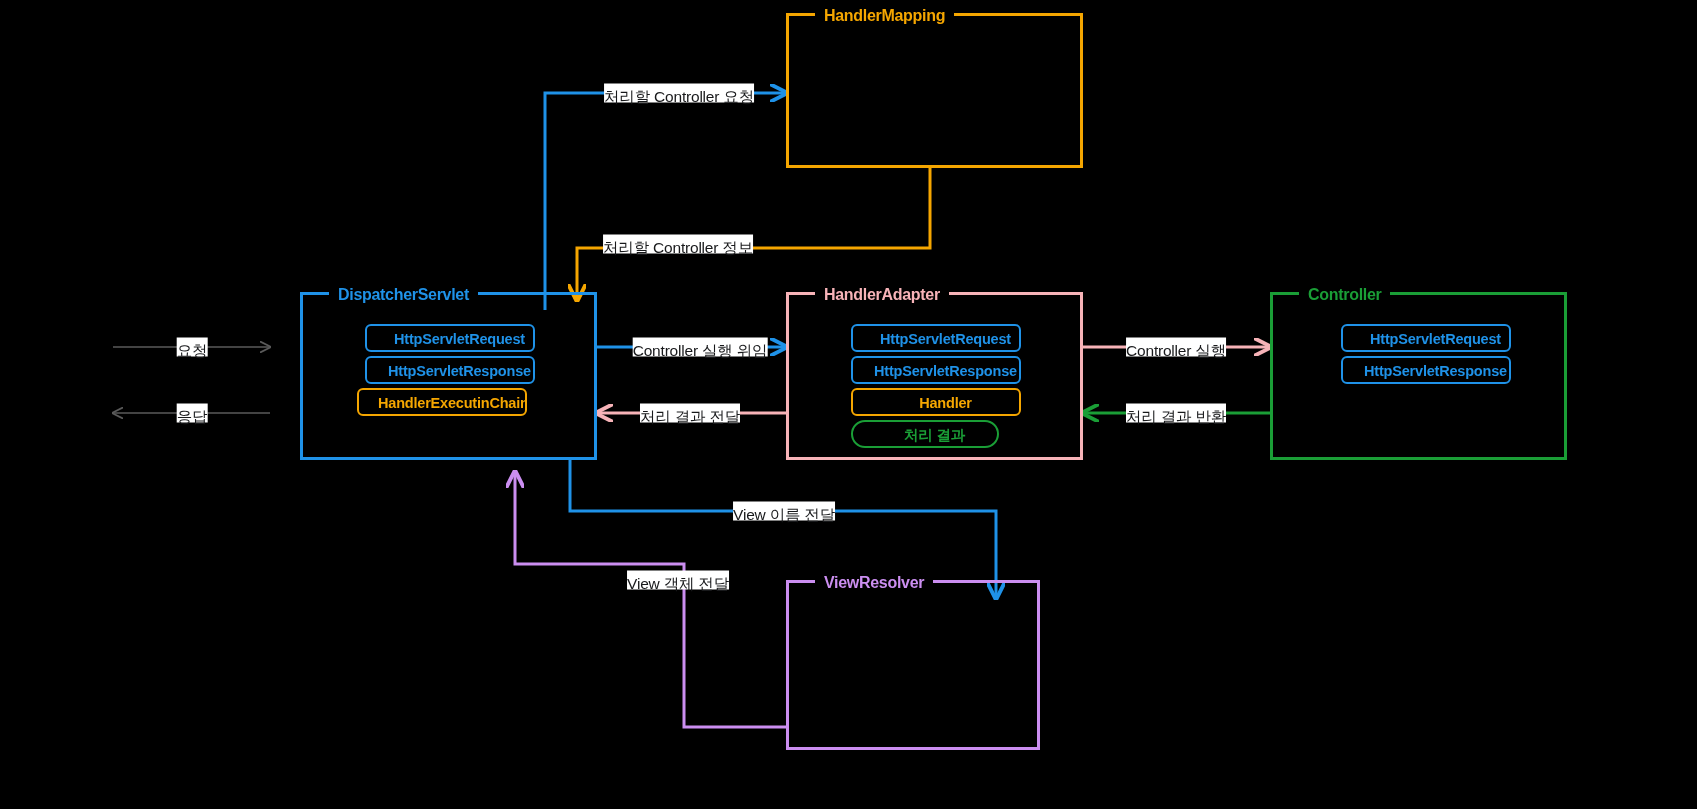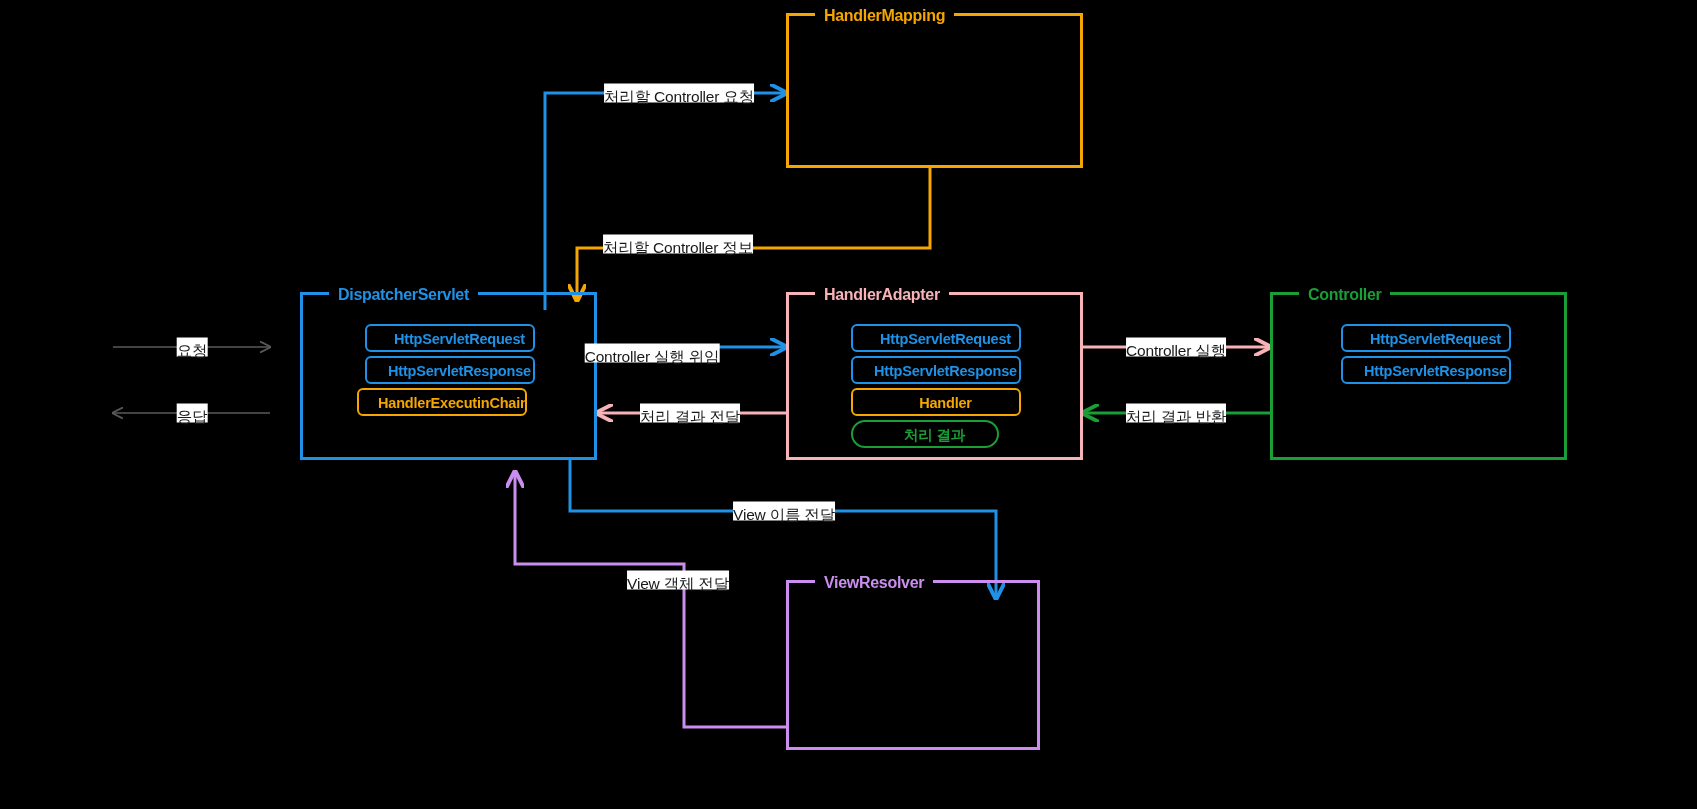--- a/index.html
+++ b/index.html
@@ -155,21 +155,21 @@
   </div>
 
   <div class="elabel" style="left:192px; top:347px;">요청</div>
 
   <div class="elabel" style="left:192px; top:413px;">응답</div>
 
   <div class="elabel" style="left:679px; top:93px;">처리할 Controller 요청</div>
 
   <div class="elabel" style="left:678px; top:244px;">처리할 Controller 정보</div>
 
-  <div class="elabel" style="left:652px; top:347px;margin-top:6px;">Controller 실행 위임</div>
+  <div class="elabel" style="left:700px; top:347px;">Controller 실행 위임</div>
 
   <div class="elabel" style="left:690px; top:413px;">처리 결과 전달</div>
 
   <div class="elabel" style="left:1176px; top:347px;">Controller 실행</div>
 
   <div class="elabel" style="left:1176px; top:413px;">처리 결과 반환</div>
 
   <div class="elabel" style="left:784px; top:511px;">View 이름 전달</div>
 
   <div class="elabel" style="left:678px; top:580px;">View 객체 전달</div>

